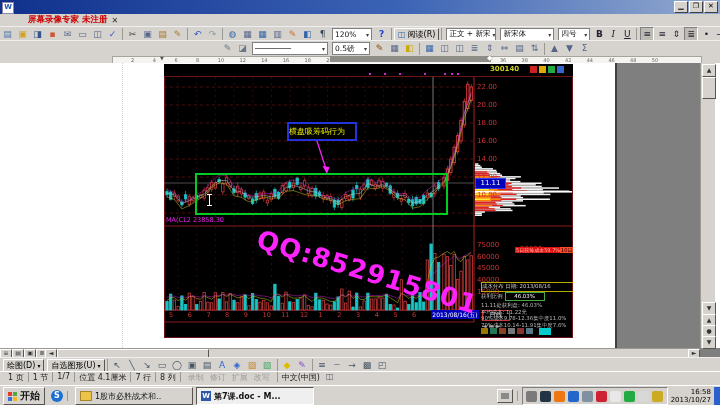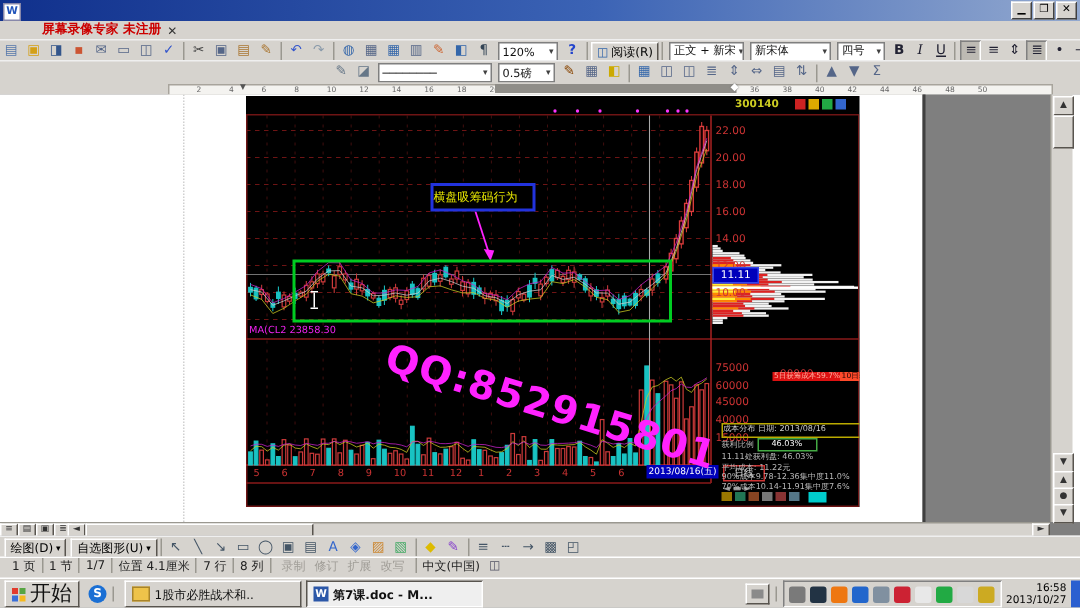--- a/index.html
+++ b/index.html
@@ -747,21 +747,21 @@
       <span class="sdim">修订</span>
       <span class="sdim">扩展</span>
       <span class="sdim">改写</span>
     </span>
   <span class="ssep"></span>
   <span>中文(中国)</span>
   <span style="margin-left:6px;color:#556">◫</span>
 </div>
 
 <div id="taskbar" class="abs">
-  <span class="taskbtn raised" style="font-weight:normal;font-size:14px">
+  <span class="taskbtn raised" style="font-weight:bold;font-size:10px">
     <span class="flag">
       <span style="background:#e23b2e"></span>
         <span style="background:#57a542"></span>
       <span style="background:#3a6fd8"></span>
         <span style="background:#f5b91e"></span>
     </span>
     <span>开始</span>
   </span>
   <span style="width:12px;height:12px;border-radius:50%;background:#1a6fd4;color:#fff;font-size:8px;font-weight:bold;
         line-height:12px;text-align:center;margin-left:6px;flex:0 0 auto">S</span>

